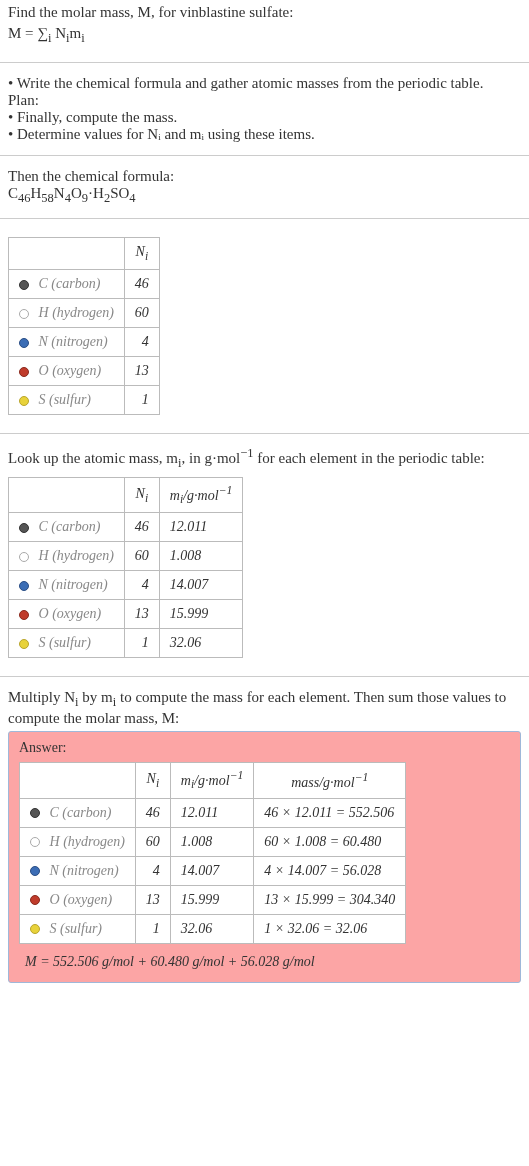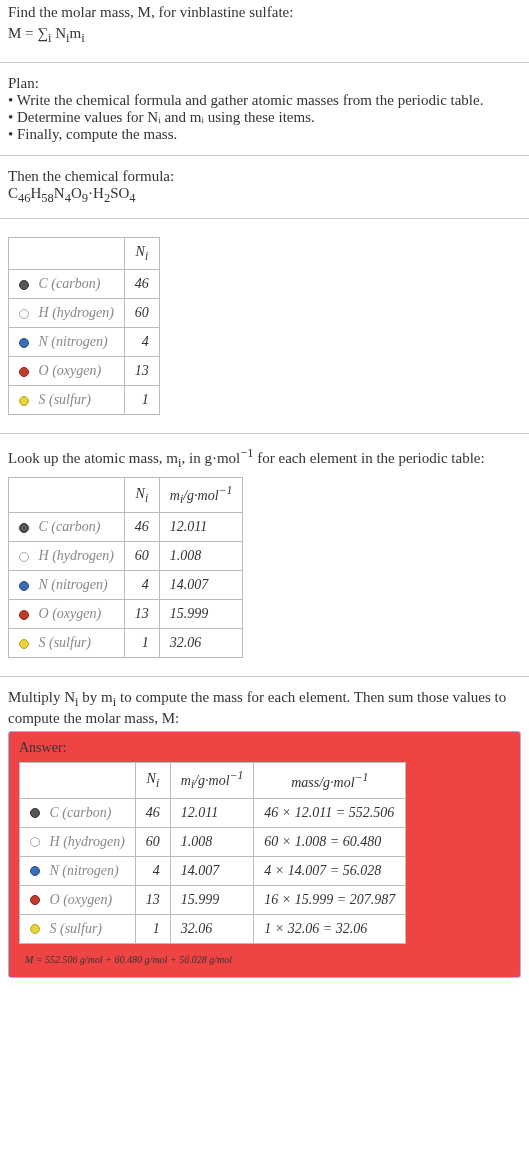--- a/index.html
+++ b/index.html
@@ -49,54 +49,54 @@
     vertical-align: middle;
     box-sizing: border-box;
   }
   .dot-c { background: #555; border:1px solid #333;}
   .dot-h { background: #fff; border:1px solid #aaa;}
   .dot-n { background: #3b6db5; border:1px solid #2a4e85;}
   .dot-o { background: #c03b2b; border:1px solid #8a2a1e;}
   .dot-s { background: #e8d23a; border:1px solid #b9a52d;}
   .answer-box {
     border: 1px solid #9fb8d9;
-    background: #ef4444;
+    background: #fca5a5;
     border-radius: 3px;
     padding: 8px 10px;
     margin: 4px 0;
   }
   .answer-label {
     font-size: 14px;
     margin-bottom: 6px;
   }
   .answer-table {
     background: #fff;
   }
   .answer-math {
     font-style: italic;
-    font-size: 10px;
+    font-size: 14px;
     padding: 4px 6px;
   }
   .nowrap { white-space: nowrap; }
 </style>
 </head>
 <body>
 
 <div class="section">
   <div>Find the molar mass, M, for vinblastine sulfate:</div>
   <div class="formula">M = ∑<sub>i</sub> N<sub>i</sub>m<sub>i</sub></div>
 </div>
 
 <hr>
 
 <div class="section">
+  <div>• Write the chemical formula and gather atomic masses from the periodic table.</div>
   <div>Plan:</div>
-  <div>• Write the chemical formula and gather atomic masses from the periodic table.</div>
+  <div>• Finally, compute the mass.</div>
   <div>• Determine values for Nᵢ and mᵢ using these items.</div>
-  <div>• Finally, compute the mass.</div>
 </div>
 
 <hr>
 
 <div class="section">
   <div>Then the chemical formula:</div>
   <div>C<sub>46</sub>H<sub>58</sub>N<sub>4</sub>O<sub>9</sub>·H<sub>2</sub>SO<sub>4</sub></div>
 </div>
 
 <hr>
@@ -265,21 +265,21 @@
           <td class="nowrap">4 × 14.007 = 56.028</td>
         </tr>
           <tr>
           <td class="elcell">
             <span class="dot dot-o"></span>
             <span>O</span>
             (<span>oxygen</span>)
           </td>
           <td class="n">13</td>
           <td>15.999</td>
-          <td class="nowrap">16 × 15.999 = 207.987</td>
+          <td class="nowrap">13 × 15.999 = 304.340</td>
         </tr>
           <tr>
           <td class="elcell">
             <span class="dot dot-s"></span>
             <span>S</span>
             (<span>sulfur</span>)
           </td>
           <td class="n">1</td>
           <td>32.06</td>
           <td class="nowrap">1 × 32.06 = 32.06</td>

